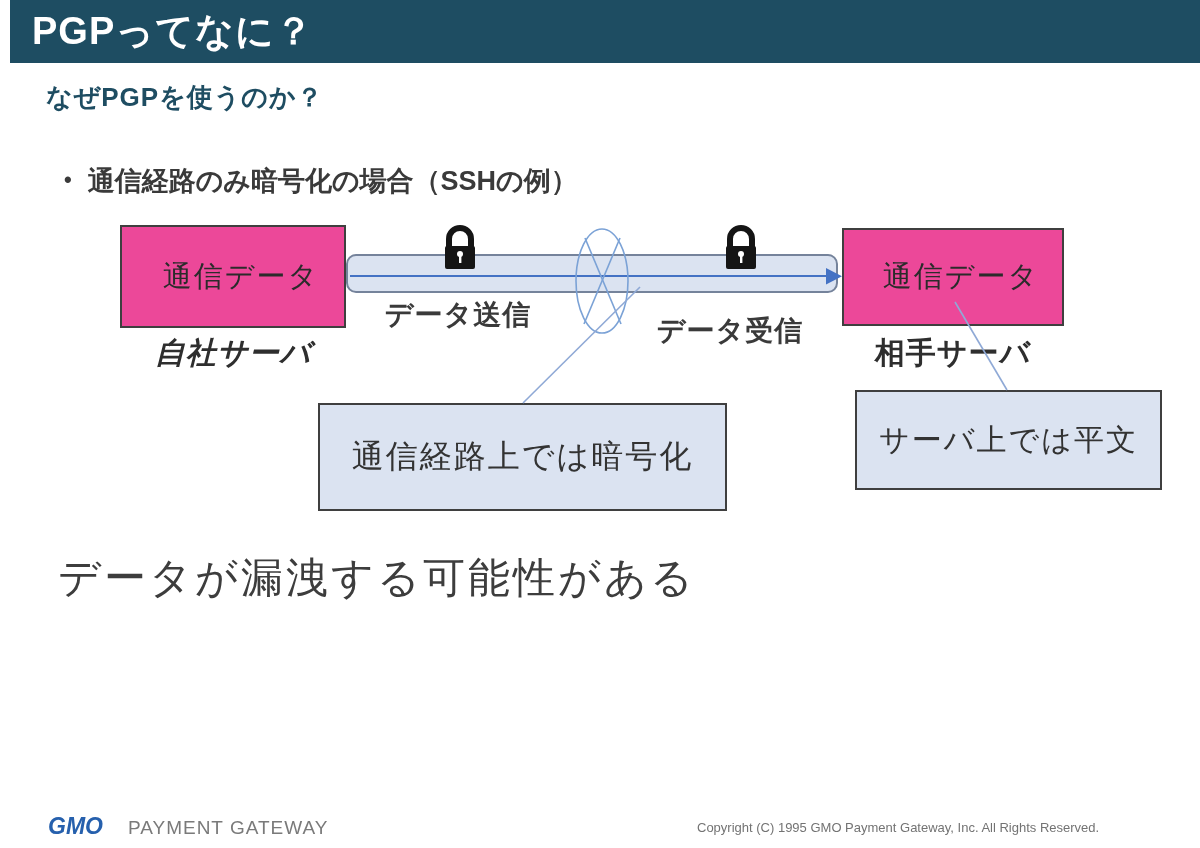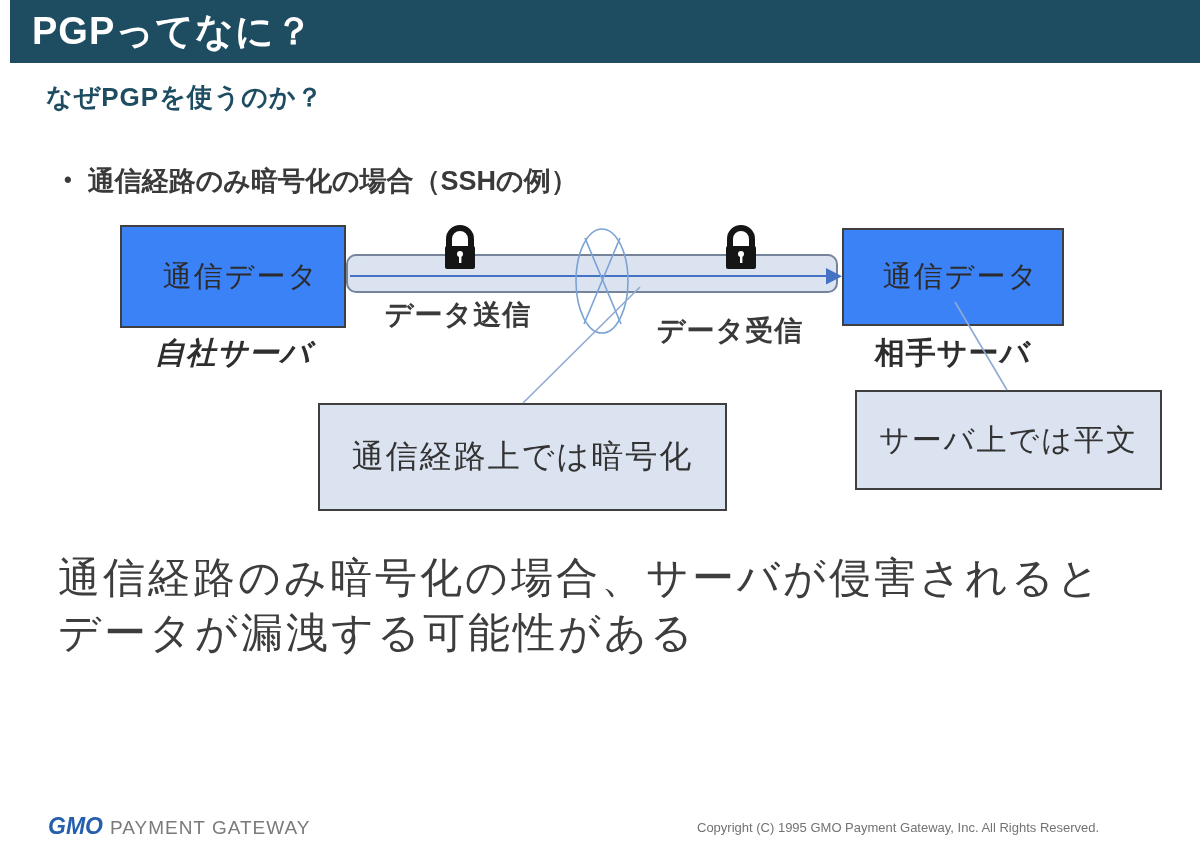--- a/index.html
+++ b/index.html
@@ -26,21 +26,21 @@
   .titlebar .title{color:var(--title-color);font-size:38px;font-weight:bold;
     padding-left:22px;letter-spacing:1px;}
 
   .subtitle{position:absolute;left:46px;top:80px;font-size:26px;font-weight:bold;
     color:var(--subtitle-color);letter-spacing:1px;}
 
   .bullet-row{position:absolute;left:64px;top:163px;display:flex;align-items:flex-start;
     font-size:27px;font-weight:bold;color:var(--text-dark);}
   .bullet-marker{font-size:22px;margin-top:4px;margin-right:16px;}
 
-  .dbox{position:absolute;background:#3b82f6;border:2px solid var(--box-border);
+  .dbox{position:absolute;background:#ec4899;border:2px solid var(--box-border);
     display:flex;align-items:center;justify-content:center;
     font-size:29px;color:#2b2b2b;font-weight:400;letter-spacing:2px;padding-left:16px;}
   .box-left{left:120px;top:225px;width:226px;height:103px;}
   .box-right{left:842px;top:228px;width:222px;height:98px;}
 
   .server-label{position:absolute;text-align:center;font-size:30px;font-weight:bold;
     color:#2e2e2e;letter-spacing:1px;}
   .label-left{left:120px;top:333px;width:226px;font-style:italic;}
   .label-right{left:842px;top:333px;width:222px;}
 
@@ -58,21 +58,21 @@
   .callout-path{left:318px;top:403px;width:409px;height:108px;font-size:32px;}
   .callout-server{left:855px;top:390px;width:307px;height:100px;font-size:30px;}
 
   .statement{position:absolute;left:58px;top:550px;font-size:42px;font-weight:400;
     color:#3d3d3d;line-height:55px;letter-spacing:3px;}
 
   .overlay{position:absolute;left:0;top:0;width:1200px;height:848px;pointer-events:none;}
 
   .footer-logo{position:absolute;left:48px;top:813px;display:flex;align-items:baseline;}
   .logo-gmo{font-size:23px;font-weight:bold;font-style:italic;color:var(--logo-blue);letter-spacing:0px;}
-  .logo-rest{font-size:19px;color:var(--logo-gray);margin-left:7px;letter-spacing:1px;}
+  .logo-rest{font-size:19px;color:var(--logo-gray);margin-left:25px;letter-spacing:1px;}
   .copyright{position:absolute;left:697px;top:820px;font-size:13px;color:var(--copyright-gray);}
 </style>
 </head>
 <body>
 
 <div class="slide">
 
   <div class="titlebar">
     <div class="title">PGPってなに？</div>
   </div>
@@ -123,21 +123,20 @@
 
     <g>
       <path d="M730,249 v-10 a11,11 0 0 1 22,0 v10" stroke="#151515" stroke-width="6" fill="none"></path>
       <rect x="726" y="246" width="30" height="23" rx="2" fill="#151515"></rect>
       <circle cx="741" cy="254" r="3" fill="#ffffff"></circle>
       <rect x="740" y="256" width="2.4" height="7" fill="#ffffff"></rect>
     </g>
   </svg>
 
   <div class="statement">
-    <div>通信経路のみ暗号化の場合、サーバが侵害されると</div>
     <div>データが漏洩する可能性がある</div>
   </div>
 
   <div class="footer-logo">
     <span class="logo-gmo">GMO</span>
     <span class="logo-rest">PAYMENT GATEWAY</span>
   </div>
   <div class="copyright">Copyright (C) 1995 GMO Payment Gateway, Inc. All Rights Reserved.</div>
 
 </div>

